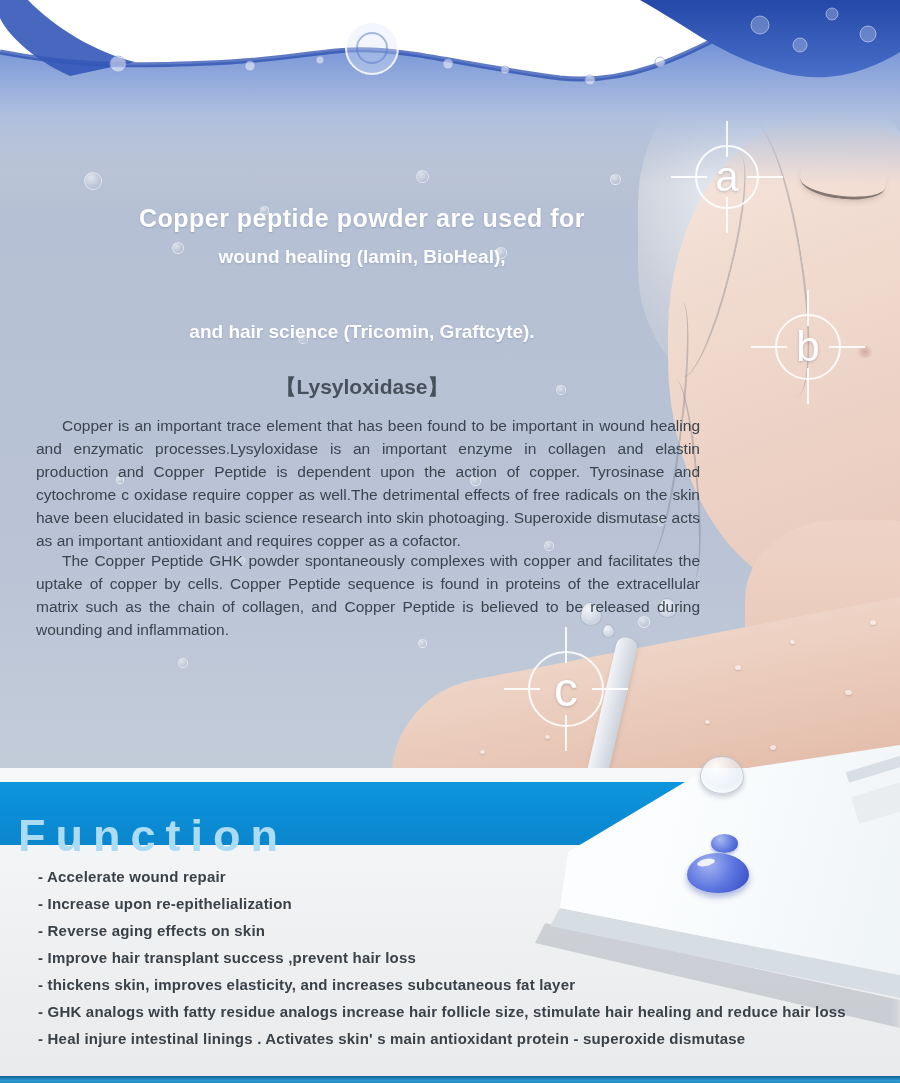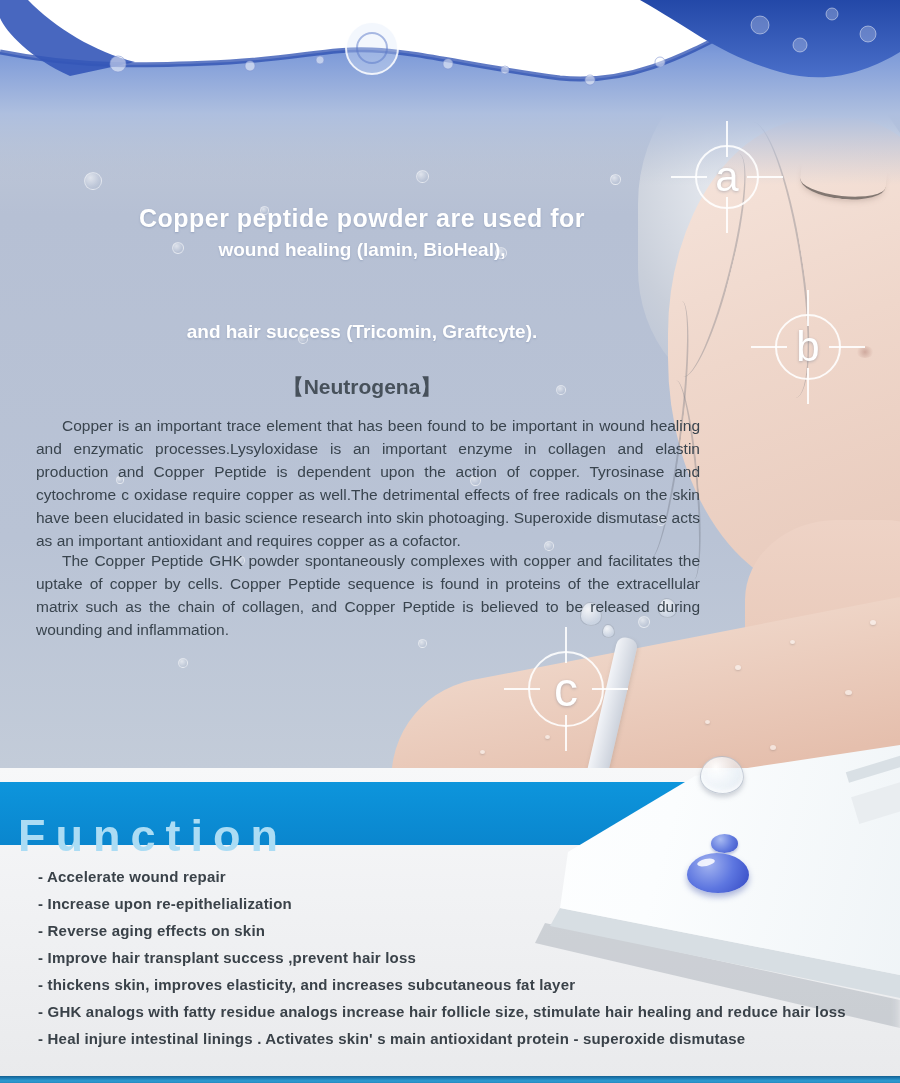--- a/index.html
+++ b/index.html
@@ -184,24 +184,24 @@
     <i class="bub" style="left:470px;top:475px;width:9px;height:9px;"></i>
     <i class="bub" style="left:544px;top:541px;width:8px;height:8px;"></i>
     <i class="bub" style="left:236px;top:556px;width:7px;height:7px;"></i>
     <i class="bub" style="left:116px;top:476px;width:6px;height:6px;"></i>
     <i class="bub" style="left:638px;top:616px;width:10px;height:10px;"></i>
     <i class="bub" style="left:418px;top:639px;width:7px;height:7px;"></i>
     <i class="bub" style="left:656px;top:516px;width:8px;height:8px;"></i>
     <i class="bub" style="left:178px;top:658px;width:8px;height:8px;"></i>
 
     <h1 class="hero-title">Copper peptide powder are used for</h1>
-    <p class="sub" style="top:239px;">wound healing (lamin, BioHeal),</p>
-    <p class="sub" style="top:321px;">and hair success (Tricomin, Graftcyte).</p>
-
-    <h2 class="desc-heading">【Neutrogena】</h2>
+    <p class="sub" style="top:246px;">wound healing (lamin, BioHeal),</p>
+    <p class="sub" style="top:321px;">and hair science (Tricomin, Graftcyte).</p>
+
+    <h2 class="desc-heading">【Lysyloxidase】</h2>
     <p class="para" style="top:406px;">Copper is an important trace element that has been found to be important in wound healing and enzymatic processes.Lysyloxidase is an important enzyme in collagen and elastin production and Copper Peptide is dependent upon the action of copper. Tyrosinase and cytochrome c oxidase require copper as well.The detrimental effects of free radicals on the skin have been elucidated in basic science research into skin photoaging. Superoxide dismutase acts as an important antioxidant and requires copper as a cofactor.</p>
     <p class="para" style="top:541px;">The Copper Peptide GHK powder spontaneously complexes with copper and facilitates the uptake of copper by cells. Copper Peptide sequence is found in proteins of the extracellular matrix such as the chain of collagen, and Copper Peptide is believed to be released during wounding and inflammation.</p>
 
     <div class="marker" style="left:695px;top:145px;width:64px;height:64px;">
       <span class="ring"></span>
       <span class="tick v t"></span>
       <span class="tick v b"></span>
       <span class="tick h l"></span>
       <span class="tick h r"></span>
       <span class="letter" style="font-size:42px;">a</span>

